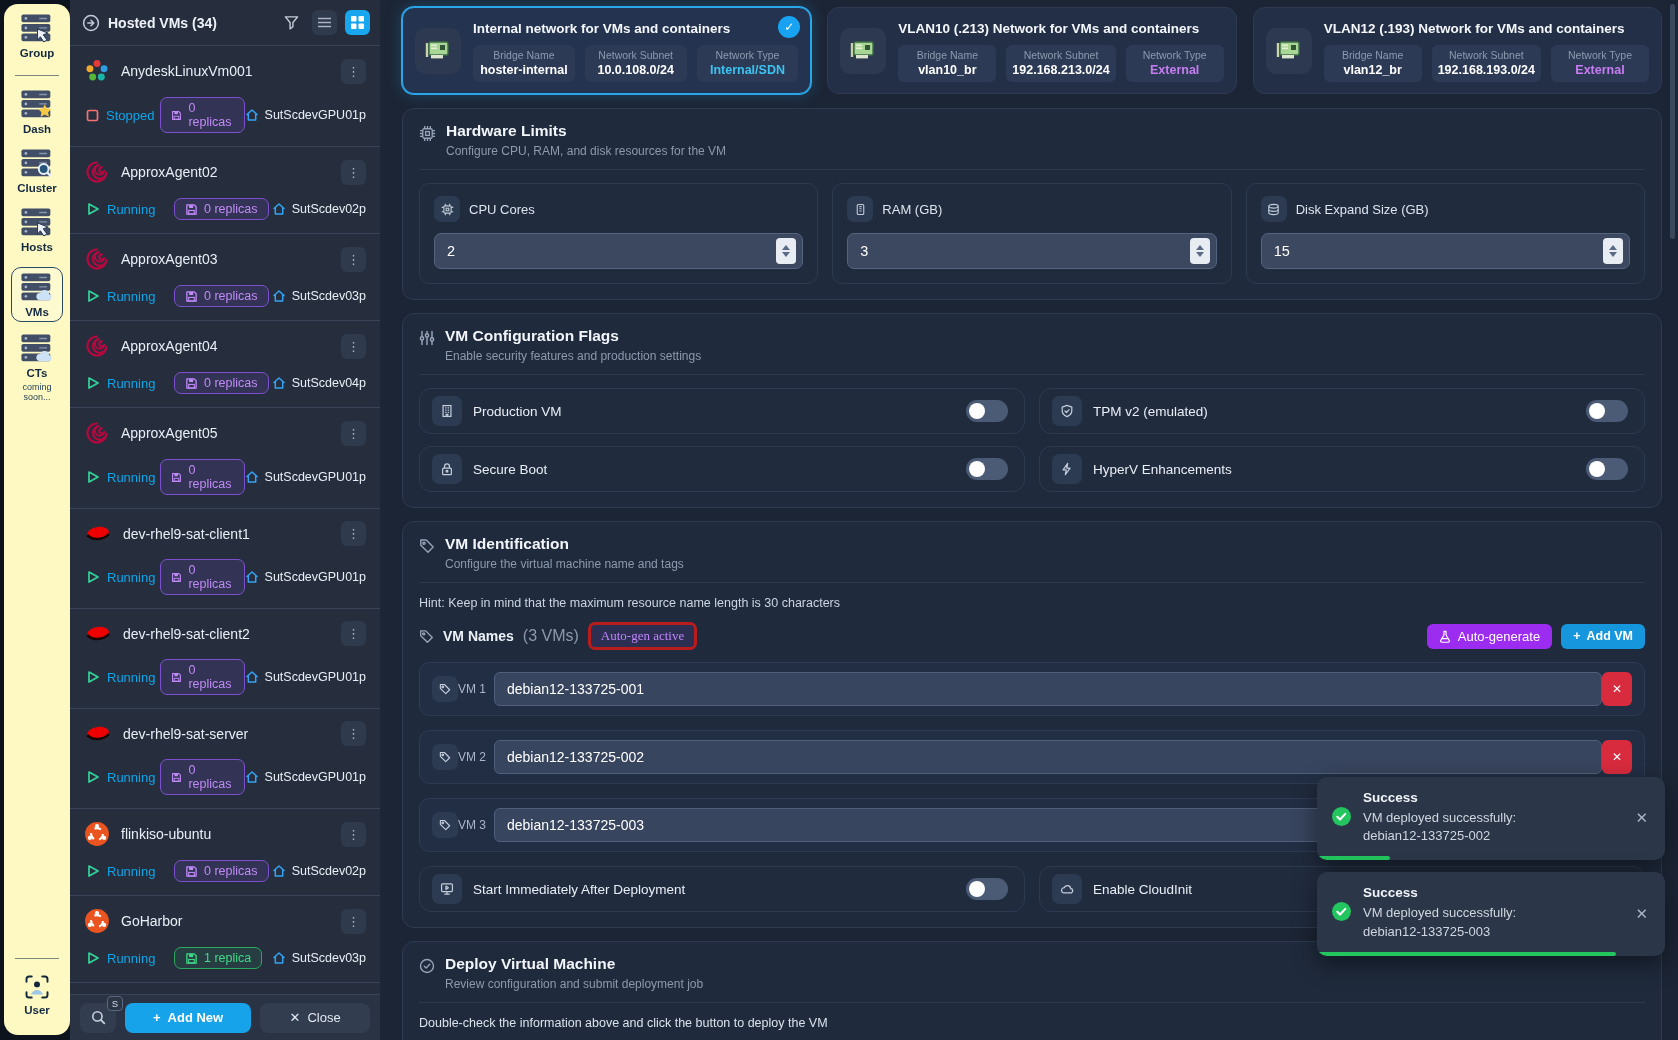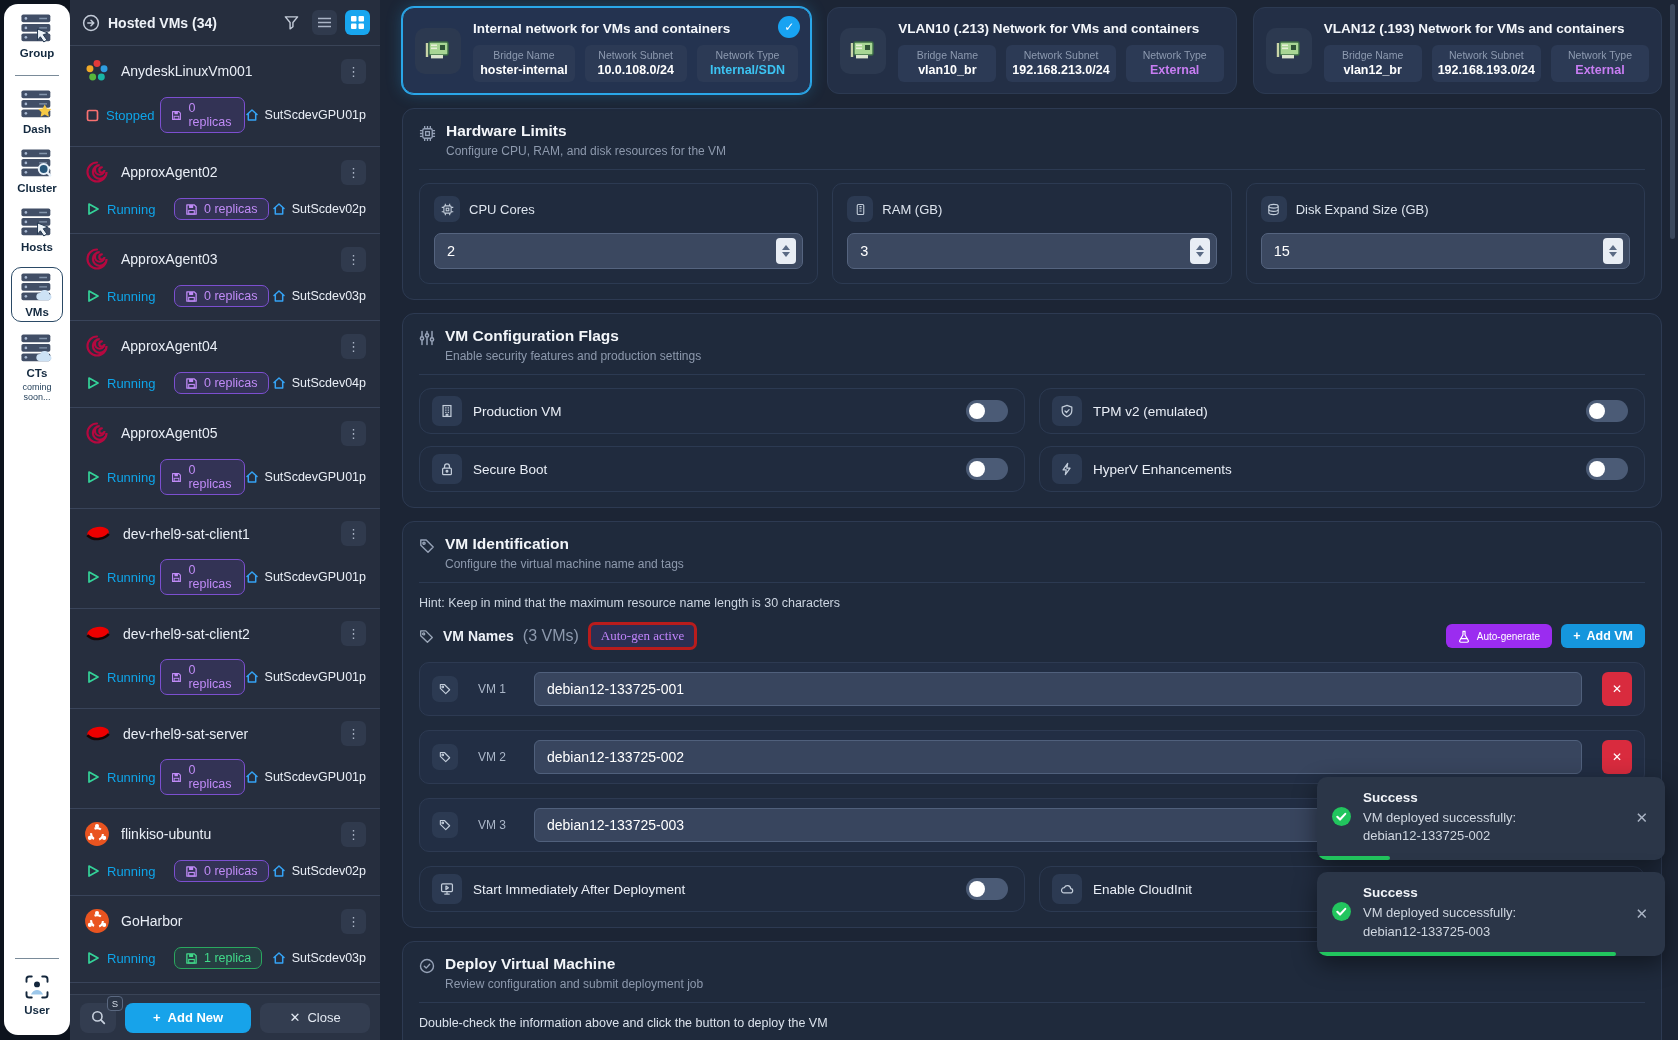--- a/index.html
+++ b/index.html
@@ -1,21 +1,21 @@
 <!DOCTYPE html>
 <html><head>
 <meta charset="utf-8">
 <style>
   * { margin:0; padding:0; box-sizing:border-box; }
   html,body { width:1678px; height:1040px; overflow:hidden; }
   body { background:#0d131d; font-family:"Liberation Sans","DejaVu Sans",sans-serif; display:flex; color:#e8eef6; }
   svg { display:block; }
 
   
-  .rail { width:66px; margin:4px 0 5px 4px; background:#ffffff; border-radius:14px; display:flex; flex-direction:column; align-items:center; padding:10px 0 8px; flex:none; }
+  .rail { width:66px; margin:4px 0 5px 4px; background:#fef9c3; border-radius:14px; display:flex; flex-direction:column; align-items:center; padding:10px 0 8px; flex:none; }
   .rail-item { display:flex; flex-direction:column; align-items:center; gap:3px; margin-bottom:14px; cursor:pointer; }
   .rail-label { font-size:11.5px; font-weight:700; color:#13293f; }
   .rail-note { font-size:9px; color:#1d3a55; text-align:center; line-height:1.15; width:48px; }
   .rail-div { width:44px; border-top:1px solid rgba(13,43,70,.55); margin:2px 0 14px; }
   .rail-item.active { border:1.5px solid #2b4a66; background:rgba(255,255,255,.22); border-radius:10px; padding:5px 7px 3px; margin-bottom:12px; }
   .rail-bottom { margin-top:auto; display:flex; flex-direction:column; align-items:center; }
 
   
   .side { width:310px; background:#262e3e; display:flex; flex-direction:column; flex:none; position:relative; }
   .side-head { height:46px; display:flex; align-items:center; gap:8px; padding:0 10px 0 12px; border-bottom:1px solid #3a4457; flex:none; }
@@ -87,23 +87,23 @@
   .toggle-label { font-size:13.5px; color:#e9eef6; flex:1; }
   .toggle { width:42px; height:22px; border-radius:11px; background:#4b5b76; position:relative; cursor:pointer; flex:none; }
   .toggle::after { content:""; position:absolute; width:16px; height:16px; border-radius:50%; background:#fff; left:3px; top:3px; }
 
   .hint { font-size:12.5px; color:#ccd5e1; margin:0 0 12px; }
   .names-head { display:flex; align-items:center; gap:9px; margin-bottom:12px; }
   .names-title { font-size:14px; font-weight:700; color:#eef2f8; }
   .names-count { font-size:16px; color:#8d99ad; }
   .autogen-badge { font-size:13px; color:#c084fc; border:3px solid #b91c1c; background:rgba(139,92,246,.12); padding:3px 10px; border-radius:7px;font-family:Liberation Serif, serif; }
   .names-actions { margin-left:auto; display:flex; gap:9px; }
-  .btn-autogen { background:#9b2cf0; border:none; border-radius:6px; color:#fff; font-size:10px; padding:5px 12px; display:flex; align-items:center; gap:7px; cursor:pointer; font-family:inherit; }
+  .btn-autogen { background:#9b2cf0; border:none; border-radius:6px; color:#fff; font-size:13px; padding:5px 12px; display:flex; align-items:center; gap:7px; cursor:pointer; font-family:inherit; }
   .btn-addvm { background:#1596dd; border:none; border-radius:6px; color:#fff; font-size:12.5px; font-weight:600; padding:5px 12px; display:flex; align-items:center; gap:6px; cursor:pointer; font-family:inherit; }
-  .vmname-row { background:#222e44; border:1px solid #2d3a52; border-radius:10px; padding:9px 12px; display:flex; align-items:center; gap:20px; margin-bottom:14px; }
+  .vmname-row { background:#222e44; border:1px solid #2d3a52; border-radius:10px; padding:9px 12px; display:flex; align-items:center; gap:0; margin-bottom:14px; }
   .vmname-label { font-size:12px; color:#aab6c8; width:36px; }
   .vmname-row input { flex:1; height:34px; background:#38455e; border:1px solid #50607c; border-radius:6px; color:#fff; font-size:14px; padding:0 12px; font-family:inherit; outline:none; }
   .btn-del { width:30px; height:34px; background:#d92b3e; border:none; border-radius:6px; color:#fff; font-size:12px; cursor:pointer; flex:none; }
 
   .deploy-note { font-size:12.5px; color:#dbe2ec; margin:3px 0 17px; }
 
   
   .toasts { position:fixed; right:13px; bottom:84px; width:348px; display:flex; flex-direction:column; gap:12px; }
   .toast { background:#2b3648; border-radius:10px; box-shadow:0 8px 24px rgba(0,0,0,.45); padding:13px 14px 14px; position:relative; overflow:hidden; display:flex; gap:11px; }
   .toast-title { font-size:13.5px; font-weight:700; color:#f1f4f9; margin-bottom:4px; }

